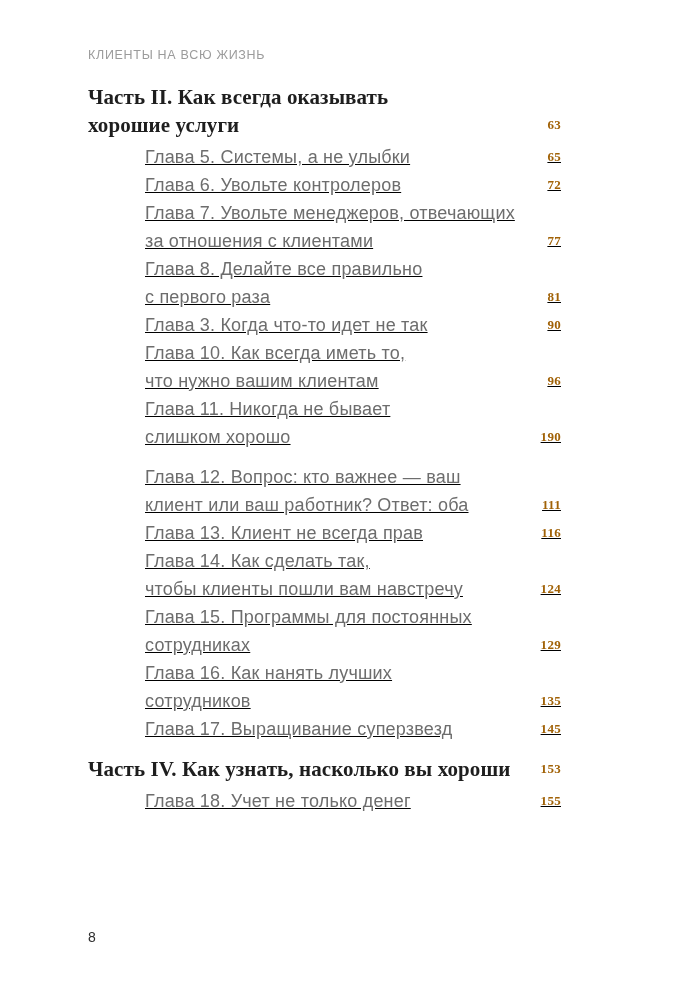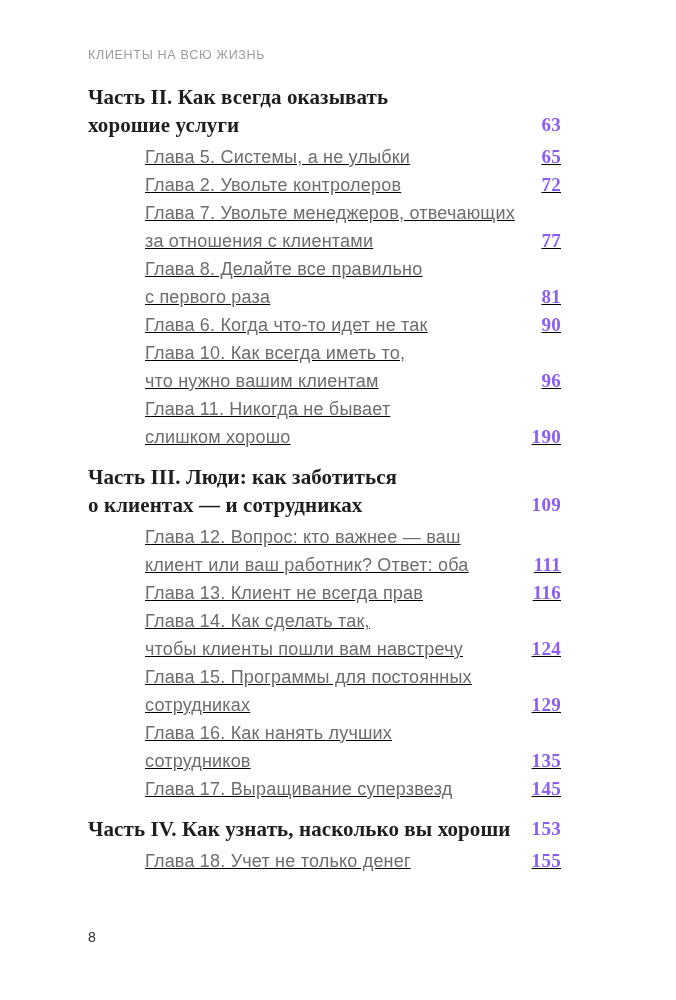--- a/index.html
+++ b/index.html
@@ -51,22 +51,22 @@
   .chapter-entry {
     font-family: "Liberation Sans", "DejaVu Sans", sans-serif;
     font-size: 18px;
     line-height: 28px;
     color: #6d6d6d;
     letter-spacing: 0.2px;
   }
   .page-num {
     font-family: "Liberation Serif", "DejaVu Serif", serif;
     font-weight: 700;
-    font-size: 19px;
-    color: #8b5cf6;
+    font-size: 13px;
+    color: #a16207;
     letter-spacing: 0.3px;
   }
   .folio {
     position: absolute;
     left: 88px; top: 929px;
     font-family: "Liberation Sans", "DejaVu Sans", sans-serif;
     font-size: 14px;
     color: #2d2d2d;
   }
 </style>
@@ -87,68 +87,61 @@
           </div>
           <div class="chapters">
             <div class="chapter-entry">
               <div class="entry-line with-page">
                 <span>Глава 5. Системы, а не улыбки</span>
                 <span class="page-num">65</span>
               </div>
             </div>
             <div class="chapter-entry">
               <div class="entry-line with-page">
-                <span>Глава 2. Увольте контролеров</span>
+                <span>Глава 6. Увольте контролеров</span>
                 <span class="page-num">72</span>
               </div>
             </div>
             <div class="chapter-entry">
               <div class="entry-line"><span>Глава 7. Увольте менеджеров, отвечающих</span></div>
               <div class="entry-line with-page">
                 <span>за отношения с клиентами</span>
                 <span class="page-num">77</span>
               </div>
             </div>
             <div class="chapter-entry">
               <div class="entry-line"><span>Глава 8. Делайте все правильно</span></div>
               <div class="entry-line with-page">
                 <span>с первого раза</span>
                 <span class="page-num">81</span>
               </div>
             </div>
             <div class="chapter-entry">
               <div class="entry-line with-page">
-                <span>Глава 6. Когда что-то идет не так</span>
+                <span>Глава 3. Когда что-то идет не так</span>
                 <span class="page-num">90</span>
               </div>
             </div>
             <div class="chapter-entry">
               <div class="entry-line"><span>Глава 10. Как всегда иметь то,</span></div>
               <div class="entry-line with-page">
                 <span>что нужно вашим клиентам</span>
                 <span class="page-num">96</span>
               </div>
             </div>
             <div class="chapter-entry">
               <div class="entry-line"><span>Глава 11. Никогда не бывает</span></div>
               <div class="entry-line with-page">
                 <span>слишком хорошо</span>
                 <span class="page-num">190</span>
               </div>
             </div>
           </div>
         </div>
         <div class="toc-section">
-          <div class="part-title">
-            <div class="entry-line"><span>Часть III. Люди: как заботиться</span></div>
-            <div class="entry-line with-page">
-              <span>о клиентах — и сотрудниках</span>
-              <span class="page-num">109</span>
-            </div>
-          </div>
           <div class="chapters">
             <div class="chapter-entry">
               <div class="entry-line"><span>Глава 12. Вопрос: кто важнее — ваш</span></div>
               <div class="entry-line with-page">
                 <span>клиент или ваш работник? Ответ: оба</span>
                 <span class="page-num">111</span>
               </div>
             </div>
             <div class="chapter-entry">
               <div class="entry-line with-page">

